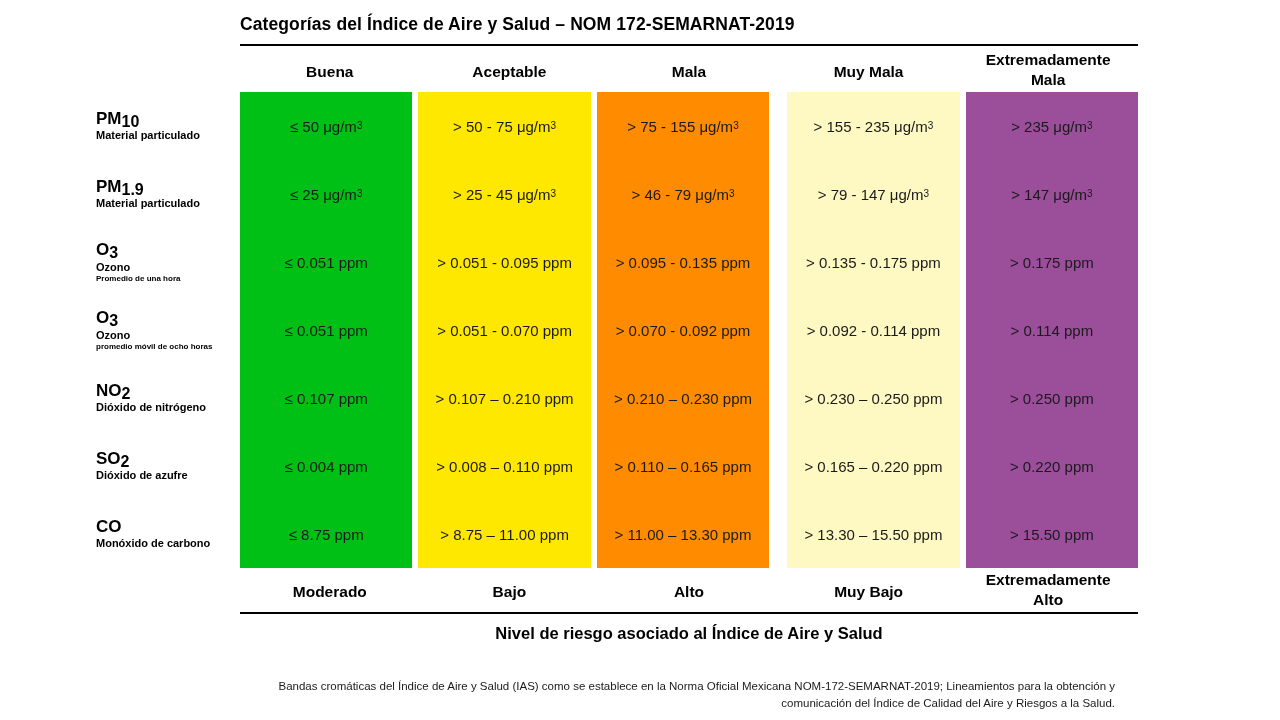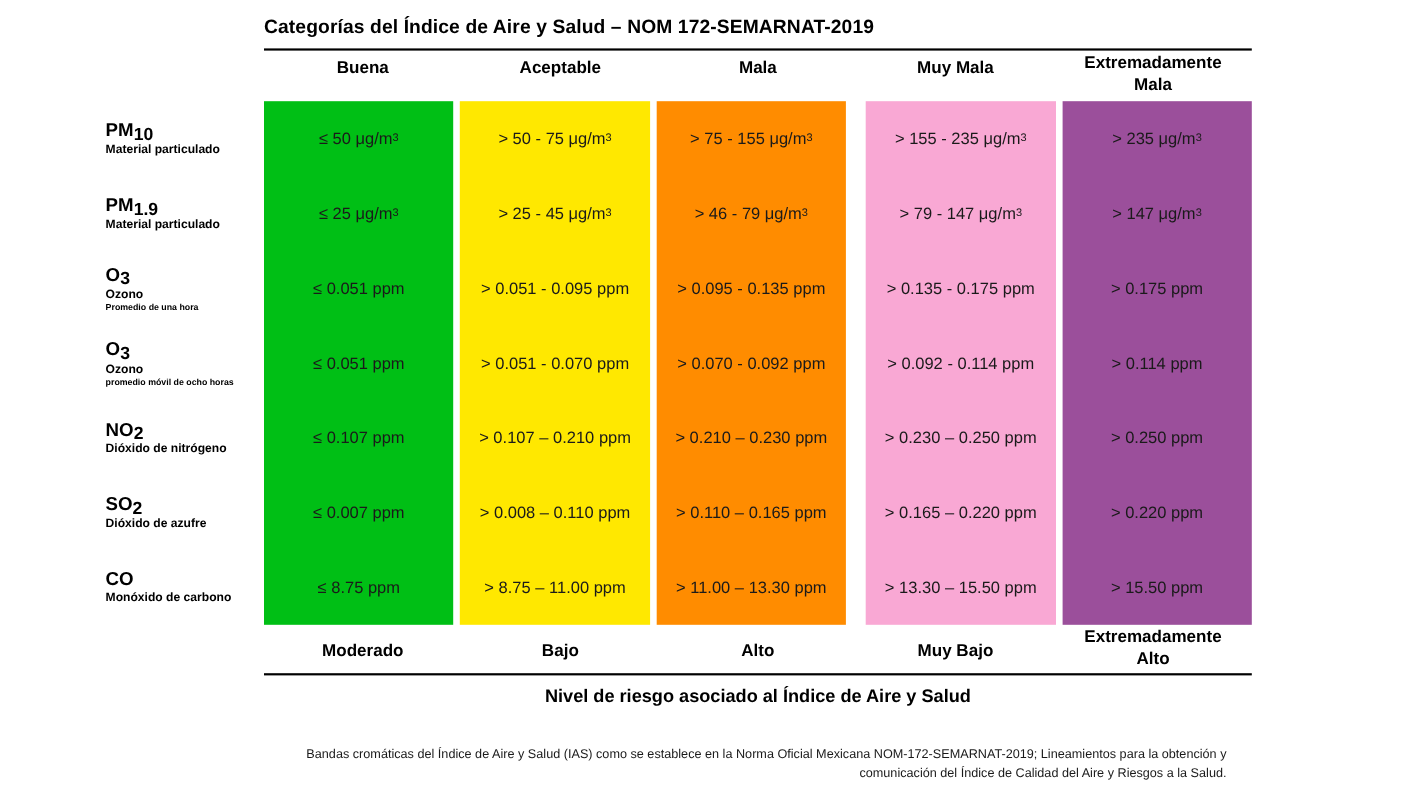--- a/index.html
+++ b/index.html
@@ -38,20 +38,21 @@
   .rule-bottom { left: 240px; top: 612px; width: 898px; height: 2px; }
 
   
   .col-headers {
     position: absolute;
     left: 240px;
     top: 48px;
     width: 898px;
     height: 44px;
     display: flex;
+    align-items: center;
   }
   .col-head {
     flex: 1 1 0;
     display: flex;
     align-items: flex-start;
     justify-content: center;
     text-align: center;
     font-size: 15.5px;
     font-weight: bold;
     line-height: 1.28;
@@ -226,42 +227,42 @@
       </div>
     </div>
 
   <div class="bands">
       <div class="band" style="background: rgb(0, 191, 21);">
         <div class="cell">≤ 50 μg/m<sup>3</sup></div>
         <div class="cell">≤ 25 μg/m<sup>3</sup></div>
         <div class="cell">≤ 0.051 ppm</div>
         <div class="cell">≤ 0.051 ppm</div>
         <div class="cell">≤ 0.107 ppm</div>
-        <div class="cell">≤ 0.007 ppm</div>
+        <div class="cell">≤ 0.004 ppm</div>
         <div class="cell">≤ 8.75 ppm</div>
       </div>
       <div class="band" style="background: rgb(255, 232, 0);">
         <div class="cell">&gt; 50 - 75 μg/m<sup>3</sup></div>
         <div class="cell">&gt; 25 - 45 μg/m<sup>3</sup></div>
         <div class="cell">&gt; 0.051 - 0.095 ppm</div>
         <div class="cell">&gt; 0.051 - 0.070 ppm</div>
         <div class="cell">&gt; 0.107 – 0.210 ppm</div>
         <div class="cell">&gt; 0.008 – 0.110 ppm</div>
         <div class="cell">&gt; 8.75 – 11.00 ppm</div>
       </div>
       <div class="band" style="background: rgb(255, 140, 0);">
         <div class="cell">&gt; 75 - 155 μg/m<sup>3</sup></div>
         <div class="cell">&gt; 46 - 79 μg/m<sup>3</sup></div>
         <div class="cell">&gt; 0.095 - 0.135 ppm</div>
         <div class="cell">&gt; 0.070 - 0.092 ppm</div>
         <div class="cell">&gt; 0.210 – 0.230 ppm</div>
         <div class="cell">&gt; 0.110 – 0.165 ppm</div>
         <div class="cell">&gt; 11.00 – 13.30 ppm</div>
       </div>
-      <div class="band" style="background: #f9a8d4; margin-left: 12px;">
+      <div class="band" style="background: #fef9c3; margin-left: 12px;">
         <div class="cell">&gt; 155 - 235 μg/m<sup>3</sup></div>
         <div class="cell">&gt; 79 - 147 μg/m<sup>3</sup></div>
         <div class="cell">&gt; 0.135 - 0.175 ppm</div>
         <div class="cell">&gt; 0.092 - 0.114 ppm</div>
         <div class="cell">&gt; 0.230 – 0.250 ppm</div>
         <div class="cell">&gt; 0.165 – 0.220 ppm</div>
         <div class="cell">&gt; 13.30 – 15.50 ppm</div>
       </div>
       <div class="band" style="background: rgb(155, 79, 155);">
         <div class="cell">&gt;  235 μg/m<sup>3</sup></div>

